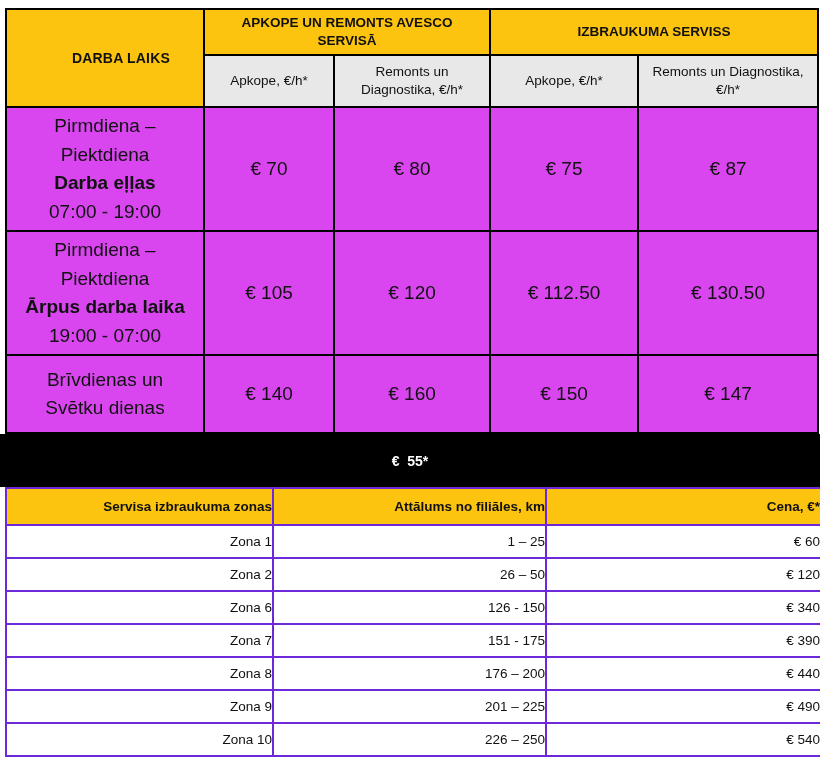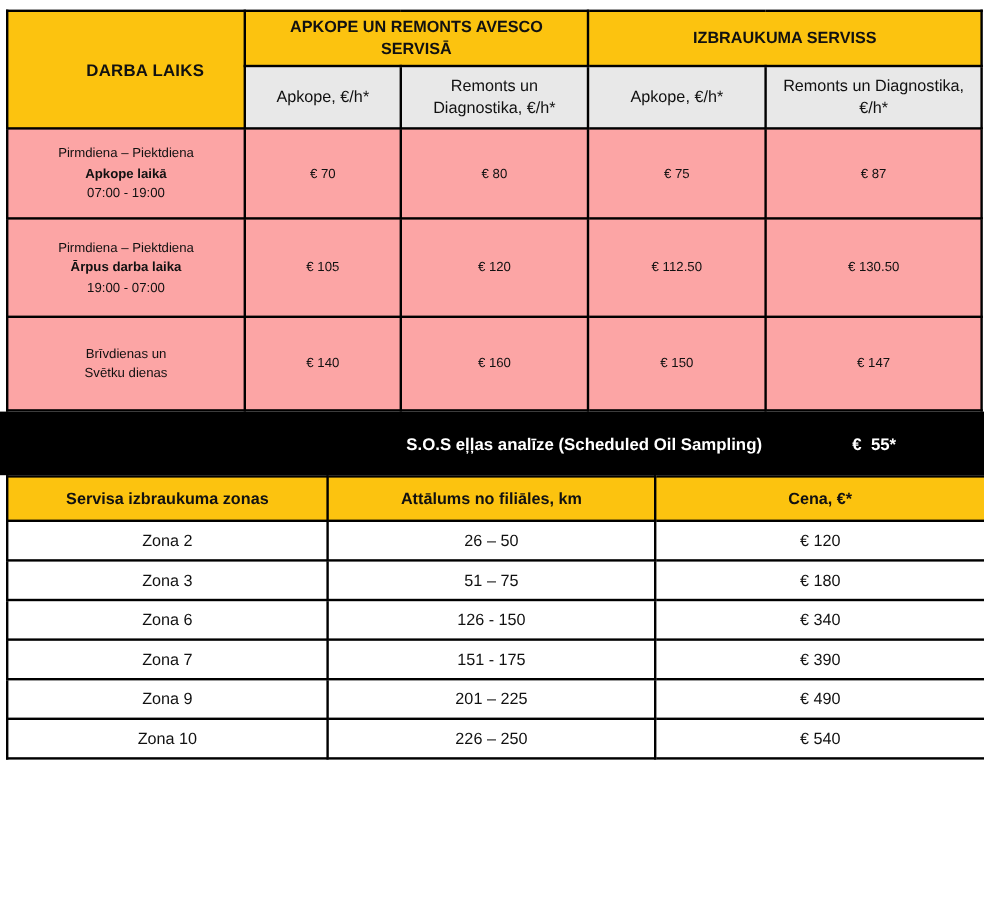--- a/index.html
+++ b/index.html
@@ -15,39 +15,39 @@
   
   table { border-collapse: collapse; table-layout: fixed; }
   .rate-table { width: 812px; margin-left: 5px; }
   .rate-table td { border: 2px solid #000000; text-align: center; vertical-align: middle; }
   .yellow { background: #FCC30F; font-weight: bold; font-size: 13.5px; padding-left: 32px; }
   .corner-cell { font-size: 14px; letter-spacing: .2px; }
   .group-cell { padding: 4px 20px; line-height: 1.35; }
   .subheader-row td { background: #E8E8E8; font-size: 13.5px; font-weight: normal; line-height: 1.4; padding: 4px 8px; }
   .group-header-row { height: 46px; }
   .subheader-row { height: 52px; margin-top: 20px; }
-  .data-row td { font-size: 11px; background: #fca5a5; }
+  .data-row td { font-size: 19px; background: #d946ef; }
   .label-cell { line-height: 1.5; padding: 4px 6px; }
   .bold-line { font-weight: bold; }
   .row-1 { height: 75px; }
   .row-2 { height: 82px; }
   .row-3 { height: 78px; margin-left: 14px; }
 
   
   .sos-bar {
     width: 820px; height: 53px; background: #000000;
     display: flex; align-items: center;
     color: #ffffff; font-weight: bold; font-size: 14px;
   }
   .sos-label { width: 637px; text-align: right; padding-right: 2px; }
   .sos-price { flex: 1; text-align: center; white-space: pre; }
 
   
   .zones-table { width: 815px; margin-left: 5px; }
-  .zones-table td { border: 2px solid #000000; text-align: center; vertical-align: middle; background: #ffffff; }
+  .zones-table td { border: 2px solid #6d28d9; text-align: right; vertical-align: middle; background: #ffffff; }
   .zones-header-row { height: 37px; }
   .zones-header-row td { background: #FCC30F; font-weight: bold; font-size: 13.5px; }
   .zone-row { height: 33px; }
   .zone-row td { font-size: 13.5px; }
 </style>
 </head>
 <body>
 
 <div class="page">
 
@@ -68,21 +68,21 @@
       <tr class="subheader-row">
         <td>Apkope, €/h*</td>
         <td>Remonts un Diagnostika, €/h*</td>
         <td>Apkope, €/h*</td>
         <td>Remonts un Diagnostika, €/h*</td>
       </tr>
 
       <tr class="data-row row-1">
         <td class="label-cell">
           <div>Pirmdiena – Piektdiena</div>
-          <div class="bold-line">Apkope laikā</div>
+          <div class="bold-line">Darba eļļas</div>
           <div>07:00 - 19:00</div>
         </td>
         <td>€ 70</td>
         <td>€ 80</td>
         <td>€ 75</td>
         <td>€ 87</td>
       </tr>
 
       <tr class="data-row row-2">
         <td class="label-cell">
@@ -103,55 +103,59 @@
         </td>
         <td>€ 140</td>
         <td>€ 160</td>
         <td>€ 150</td>
         <td>€ 147</td>
       </tr>
     </tbody>
   </table>
 
   <div class="sos-bar">
-    <span class="sos-label">S.O.S eļļas analīze (Scheduled Oil Sampling)</span>
     <span class="sos-price">€  55*</span>
   </div>
 
   <table class="zones-table">
     <colgroup>
       <col style="width:267px">
         <col style="width:273px">
         <col style="width:275px">
     </colgroup>
     <tbody>
       <tr class="zones-header-row">
         <td>Servisa izbraukuma zonas</td>
         <td>Attālums no filiāles, km</td>
         <td>Cena, €*</td>
       </tr>
       <tr class="zone-row">
+        <td>Zona 1</td>
+        <td>1 – 25</td>
+        <td>€ 60</td>
+      </tr>
+      <tr class="zone-row">
         <td>Zona 2</td>
         <td>26 – 50</td>
         <td>€ 120</td>
-      </tr>
-      <tr class="zone-row">
-        <td>Zona 3</td>
-        <td>51 – 75</td>
-        <td>€ 180</td>
       </tr>
       <tr class="zone-row">
         <td>Zona 6</td>
         <td>126 - 150</td>
         <td>€ 340</td>
       </tr>
       <tr class="zone-row">
         <td>Zona 7</td>
         <td>151 - 175</td>
         <td>€ 390</td>
+      </tr>
+      <tr class="zone-row">
+        <td>Zona 8</td>
+        <td>176 – 200</td>
+        <td>€ 440</td>
       </tr>
       <tr class="zone-row">
         <td>Zona 9</td>
         <td>201 – 225</td>
         <td>€ 490</td>
       </tr>
       <tr class="zone-row">
         <td>Zona 10</td>
         <td>226 – 250</td>
         <td>€ 540</td>

